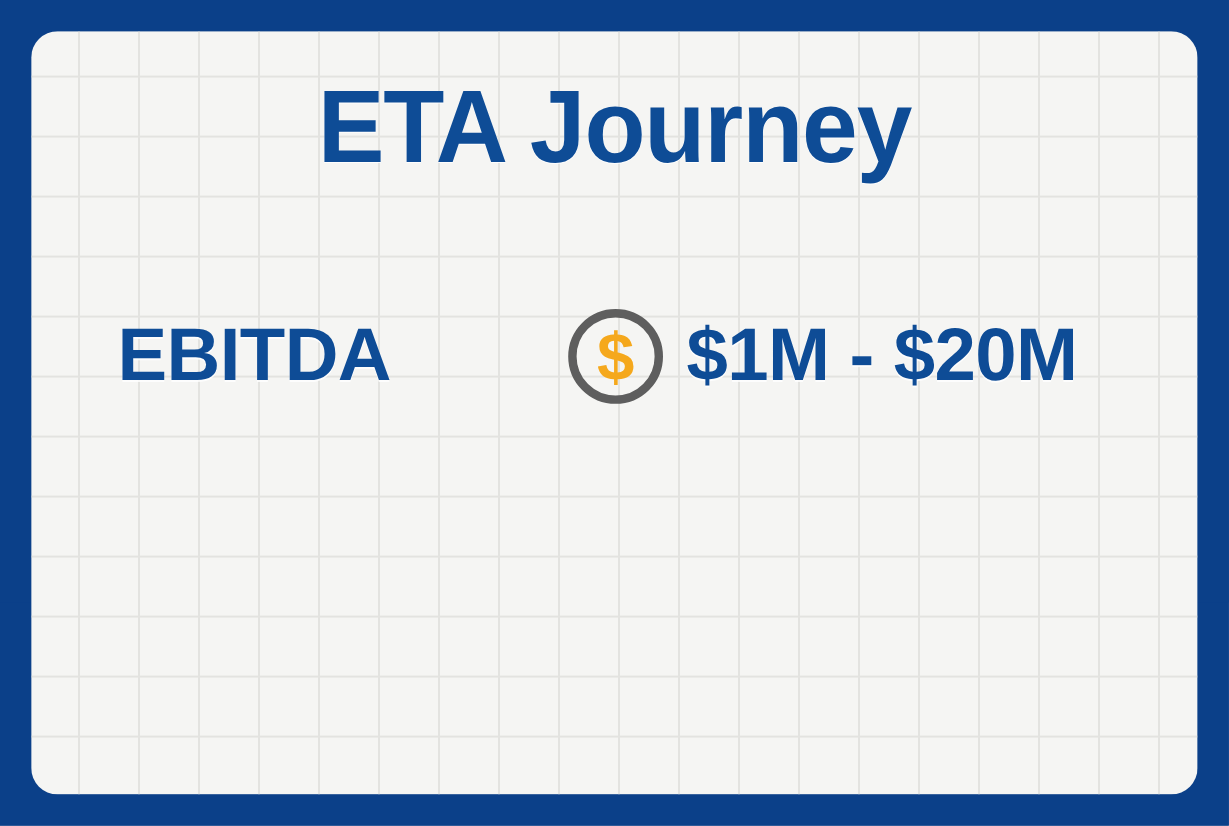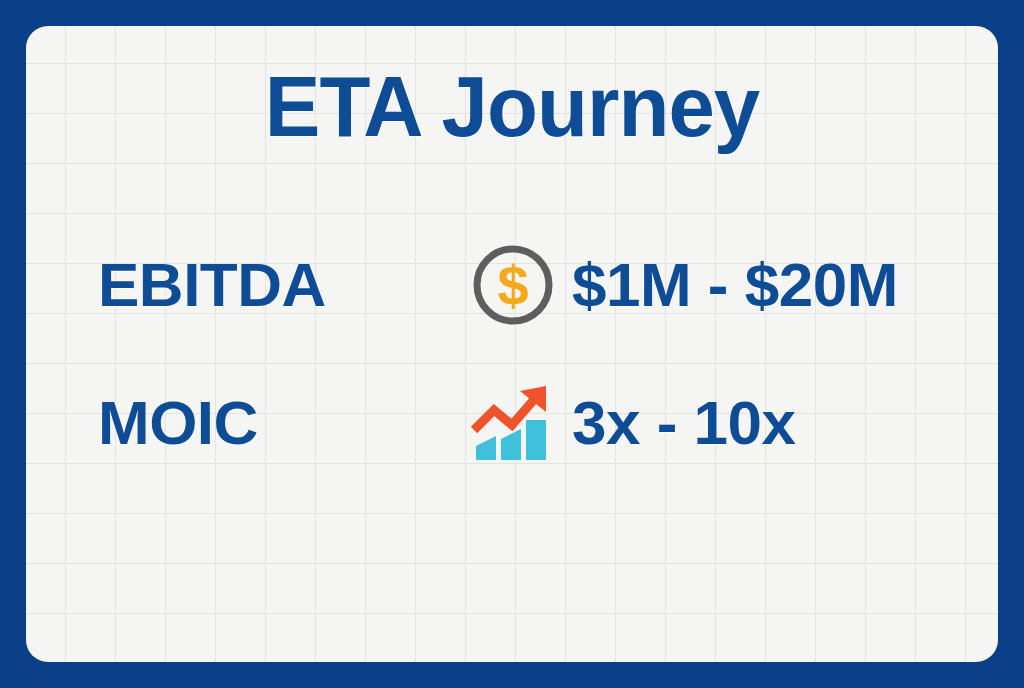--- a/index.html
+++ b/index.html
@@ -56,21 +56,21 @@
     letter-spacing: -1px;
     transform: scaleX(0.97);
     text-shadow: 0 1px 0 rgba(255,255,255,0.85);
     white-space: nowrap;
   }
 
   
   .rows {
     position: absolute;
     left: 0;
-    top: 190px;
+    top: 202px;
     width: 972px;
   }
   .row {
     position: relative;
     display: flex;
     align-items: center;
     height: 138px;
   }
   .row-label {
     position: absolute;
@@ -132,33 +132,16 @@
           <svg width="86" height="86" viewBox="0 0 86 86" aria-hidden="true">
             <circle cx="43" cy="43" r="36" fill="none" stroke="#5E5E5E" stroke-width="7"></circle>
             <text x="43" y="43" text-anchor="middle" dominant-baseline="central" font-family="Liberation Sans, sans-serif" font-size="56" font-weight="bold" fill="#F5A81C">$</text>
           </svg>
         </div>
 
         <div class="row-value">$1M - $20M</div>
       </div>
 
 
-      <div class="row">
-        <div class="row-label">MOIC</div>
-
-        <div class="row-icon">
-          <svg width="90" height="90" viewBox="0 0 90 90" aria-hidden="true">
-
-            <path d="M8 82 L8 68 L28 58 L28 82 Z" fill="#3FC1DC"></path>
-            <path d="M33 82 L33 61 L53 51 L53 82 Z" fill="#3FC1DC"></path>
-            <path d="M58 82 L58 42 L78 42 L78 82 Z" fill="#3FC1DC"></path>
-
-            <polyline points="6,52 26,32 44,47 70,17" fill="none" stroke="#F0532B" stroke-width="9" stroke-linejoin="miter" stroke-linecap="butt"></polyline>
-            <polygon points="78,8 78,34 52,13" fill="#F0532B"></polygon>
-          </svg>
-        </div>
-
-        <div class="row-value">3x - 10x</div>
-      </div>
 
     </div>
   </div>
 </div>
 
 </body></html>

